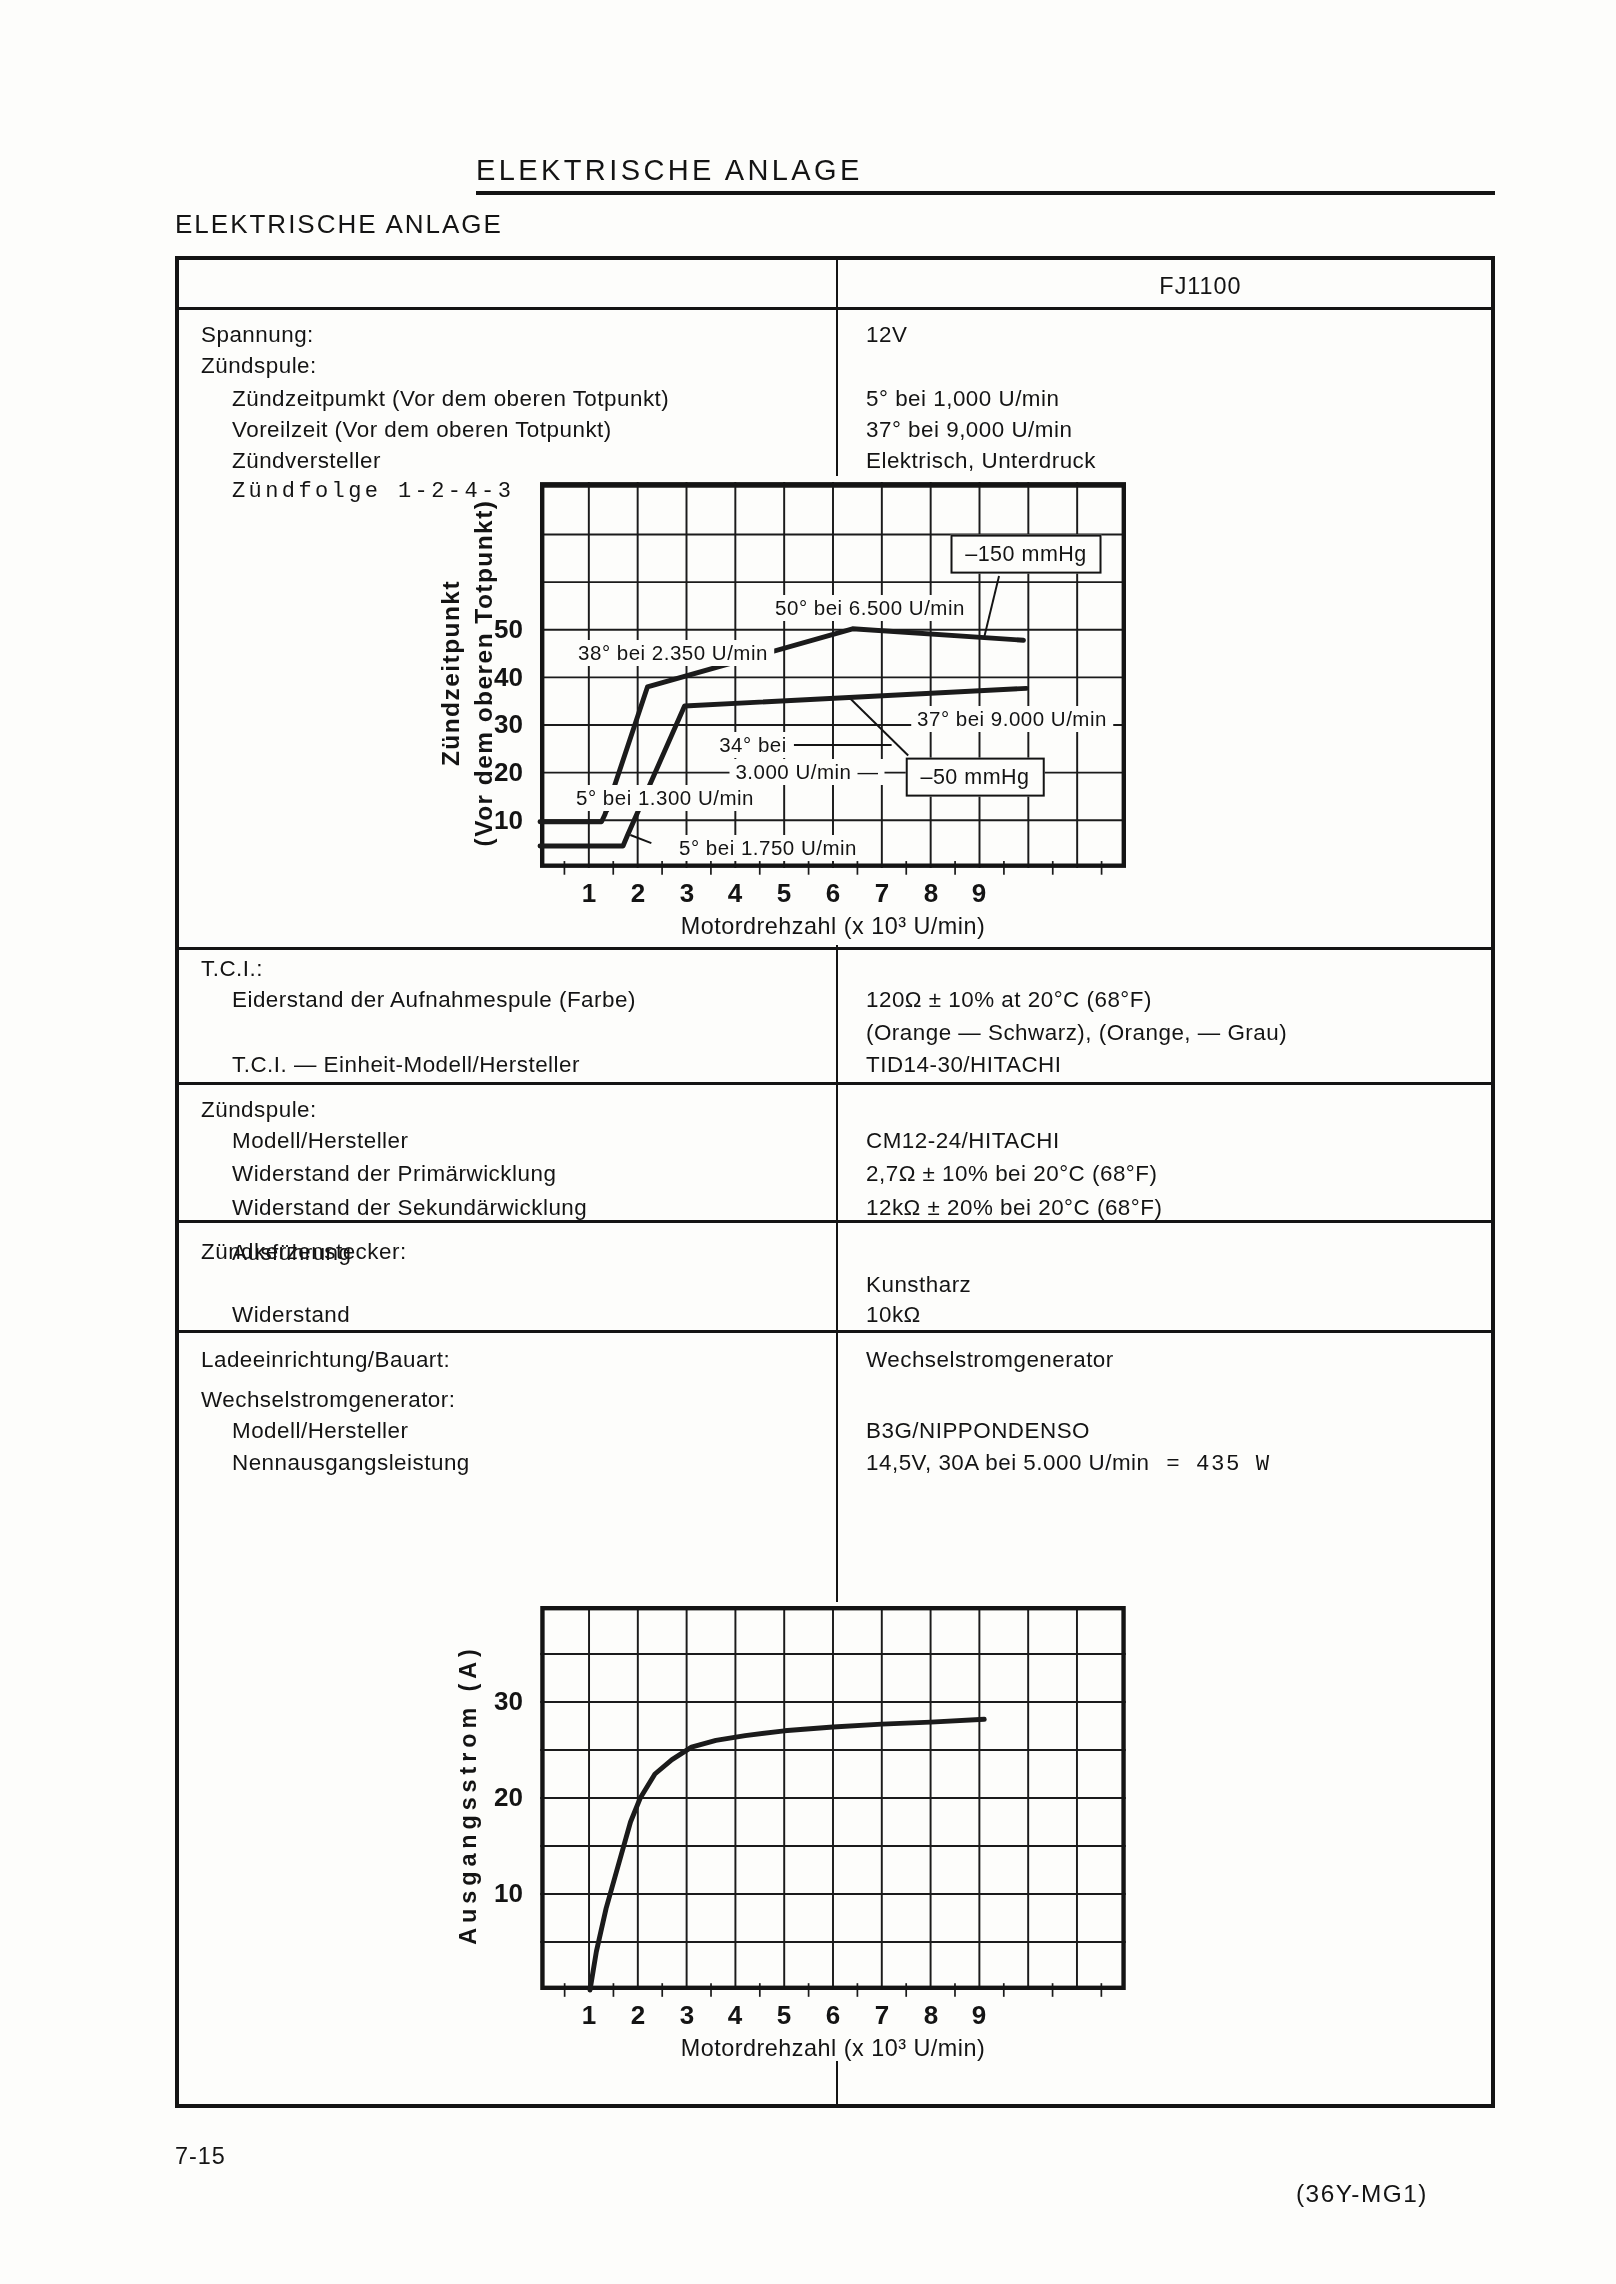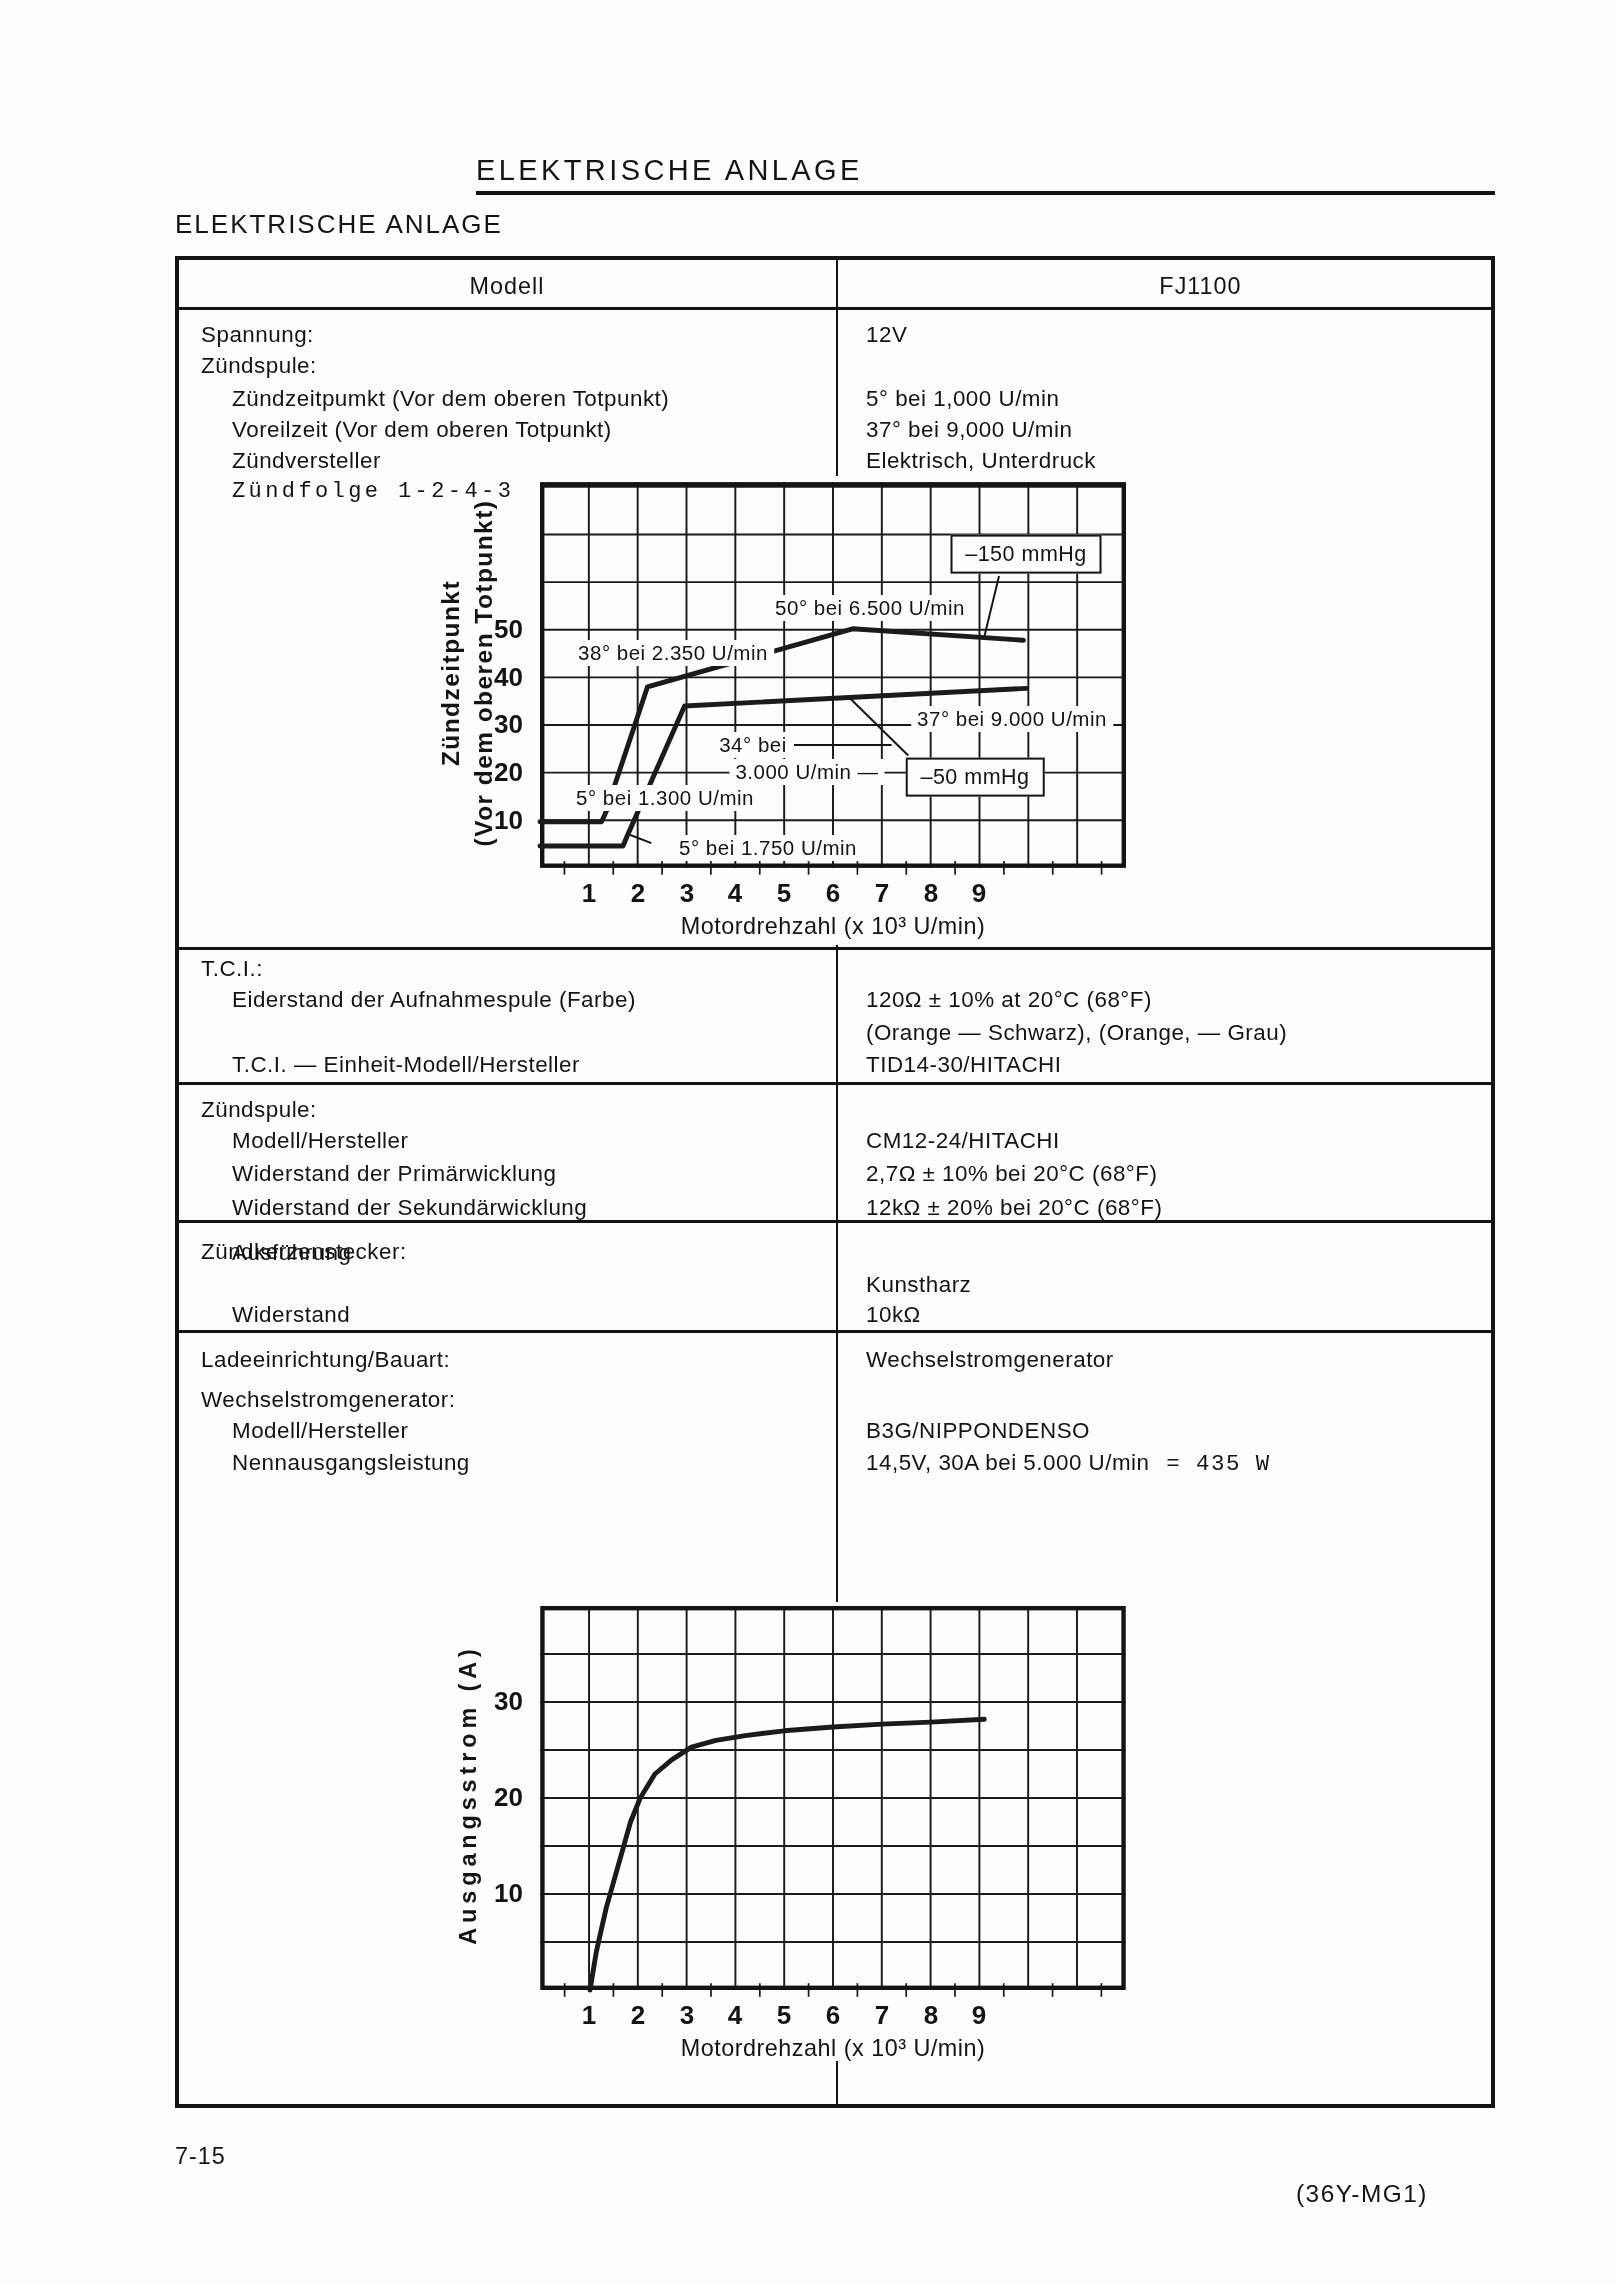--- a/index.html
+++ b/index.html
@@ -50,21 +50,20 @@
 </head>
 <body>
 
 <div class="page">
 
   <div class="abs page-title nowrap">ELEKTRISCHE ANLAGE</div>
   <div class="abs title-rule"></div>
   <div class="abs section-title nowrap">ELEKTRISCHE ANLAGE</div>
 
   <div class="abs col-divider"></div>
-  <div class="abs header-cell" style="left:179px;width:656px;">Modell</div>
   <div class="abs header-cell" style="left:838px;width:725px;">FJ1100</div>
   <div class="abs header-rule"></div>
   <div id="rows-layer">
       <div class="row-label" style="left: 201px; top: 322px;">Spannung:</div>
       <div class="row-value" style="left: 866px; top: 322px;">12V</div>
       <div class="row-label" style="left: 201px; top: 353px;">Zündspule:</div>
       <div class="row-label" style="left: 232px; top: 386px;">Zündzeitpumkt (Vor dem oberen Totpunkt)</div>
       <div class="row-value" style="left: 866px; top: 386px;">5° bei 1,000 U/min</div>
       <div class="row-label" style="left: 232px; top: 417px;">Voreilzeit (Vor dem oberen Totpunkt)</div>
       <div class="row-value" style="left: 866px; top: 417px;">37° bei 9,000 U/min</div>

